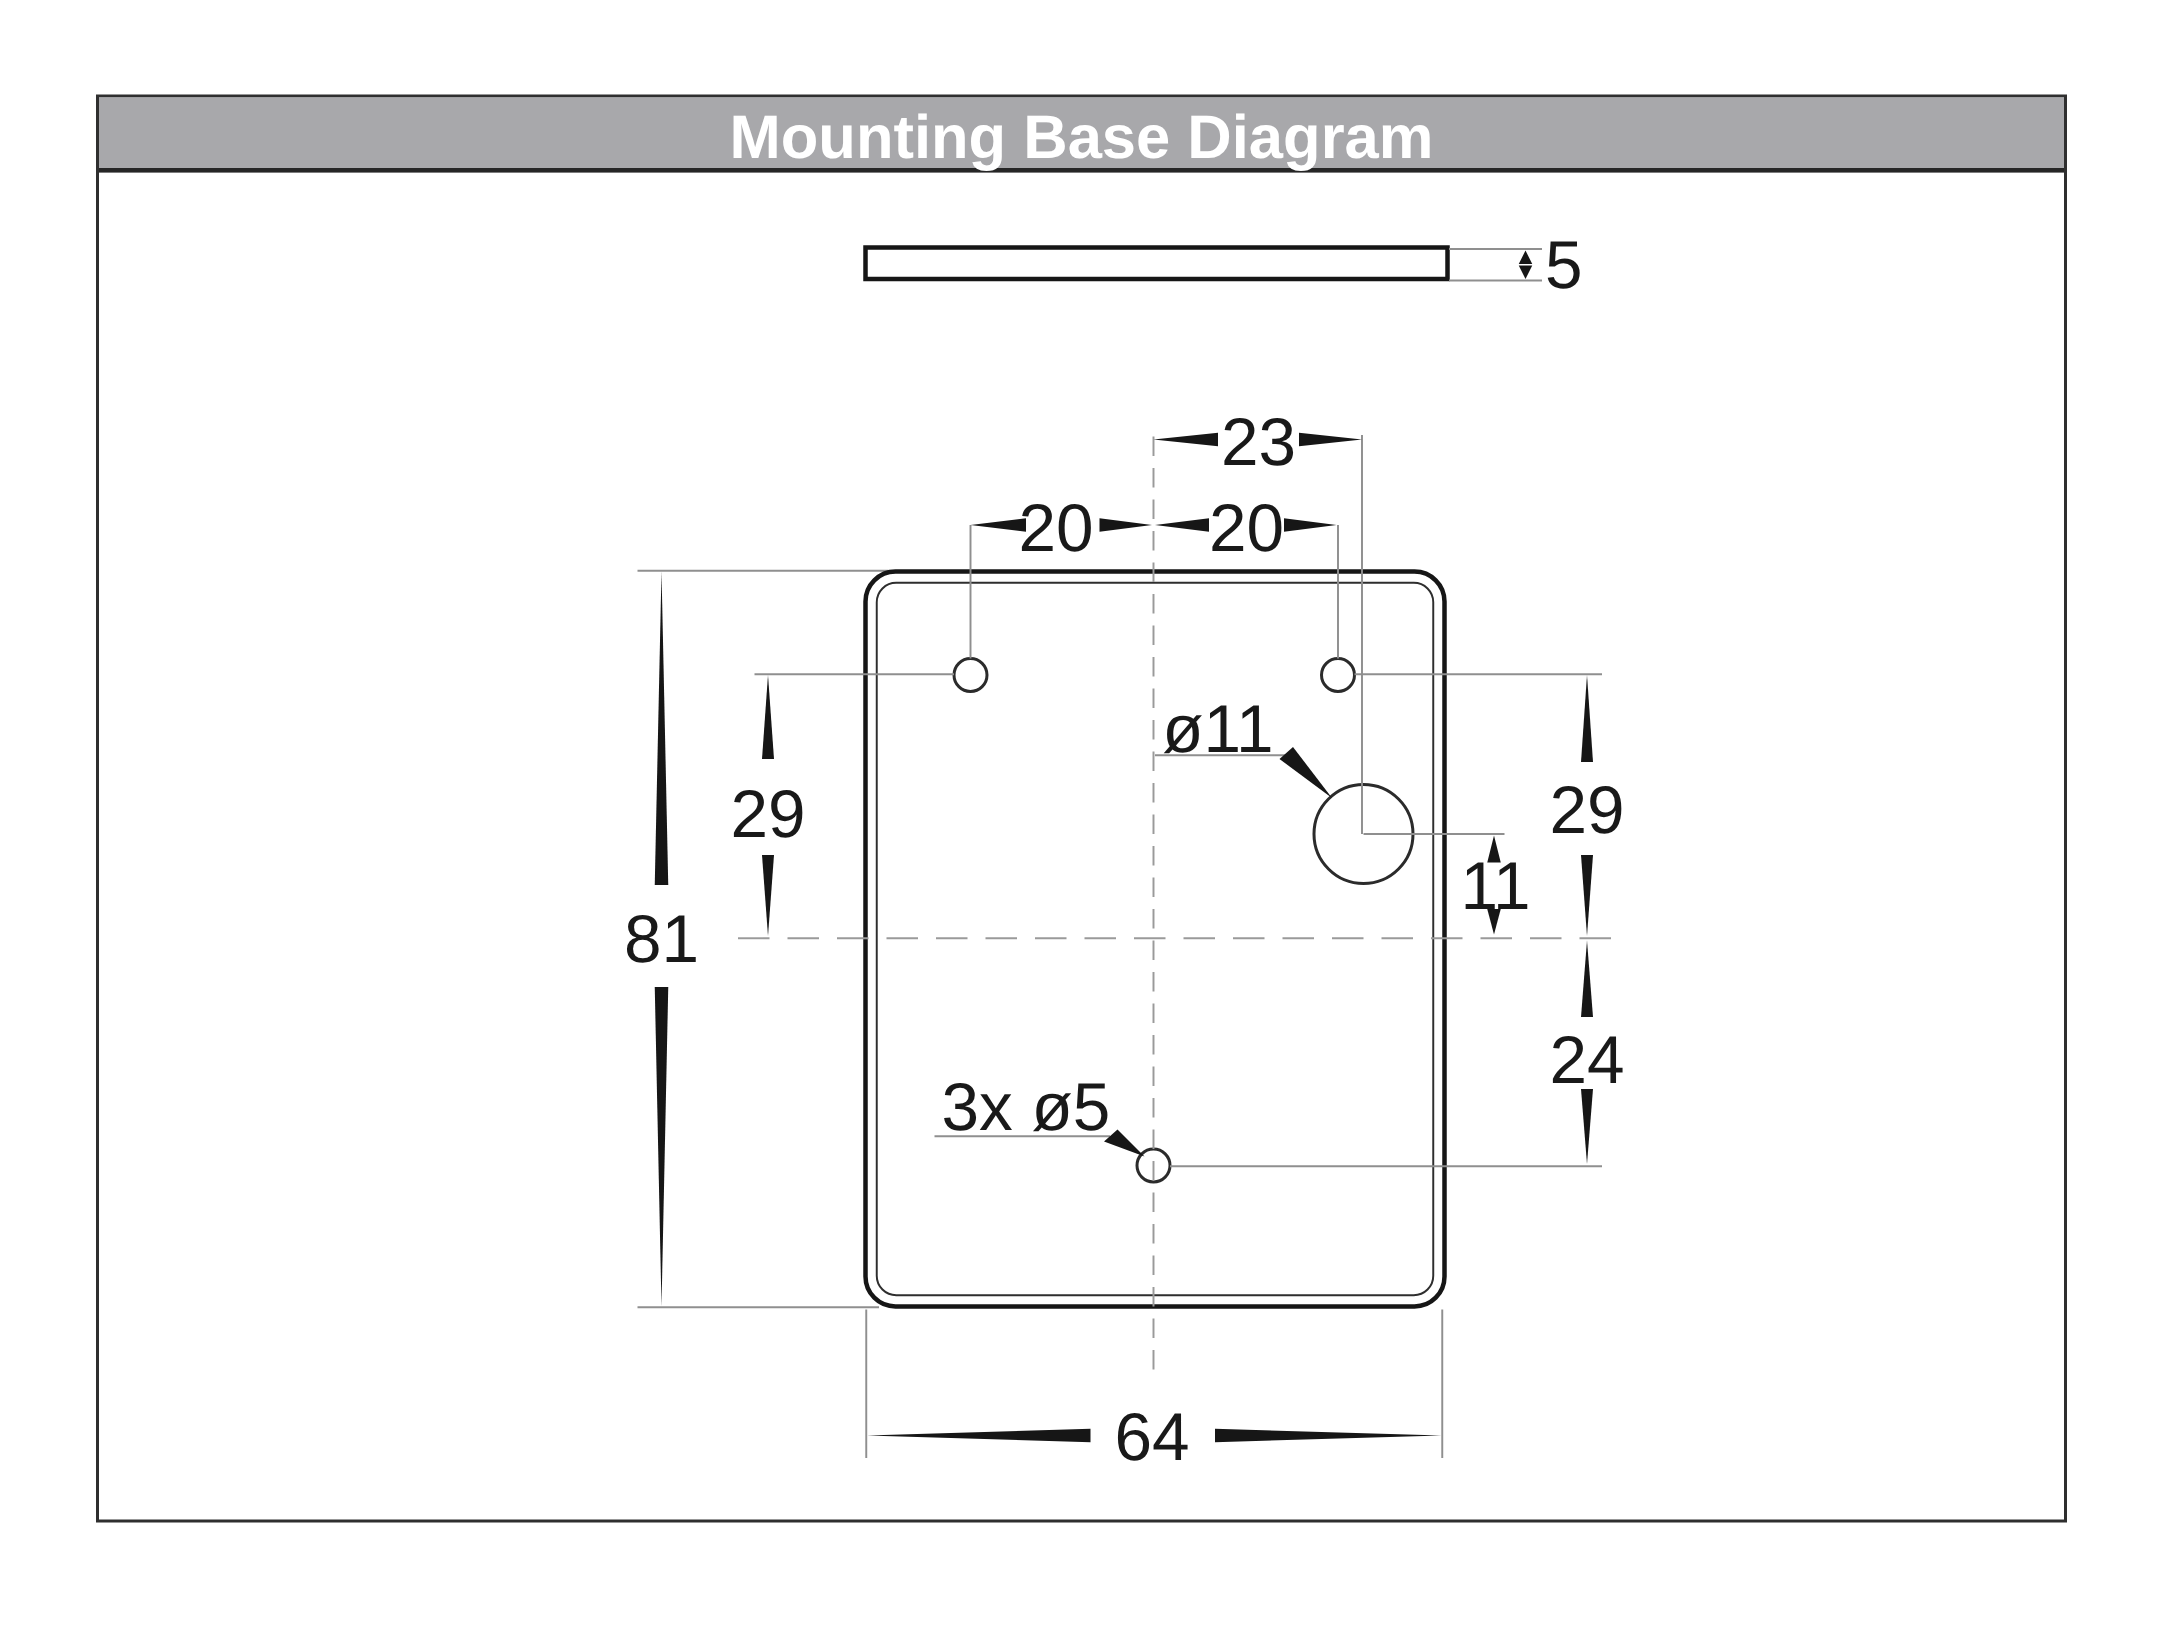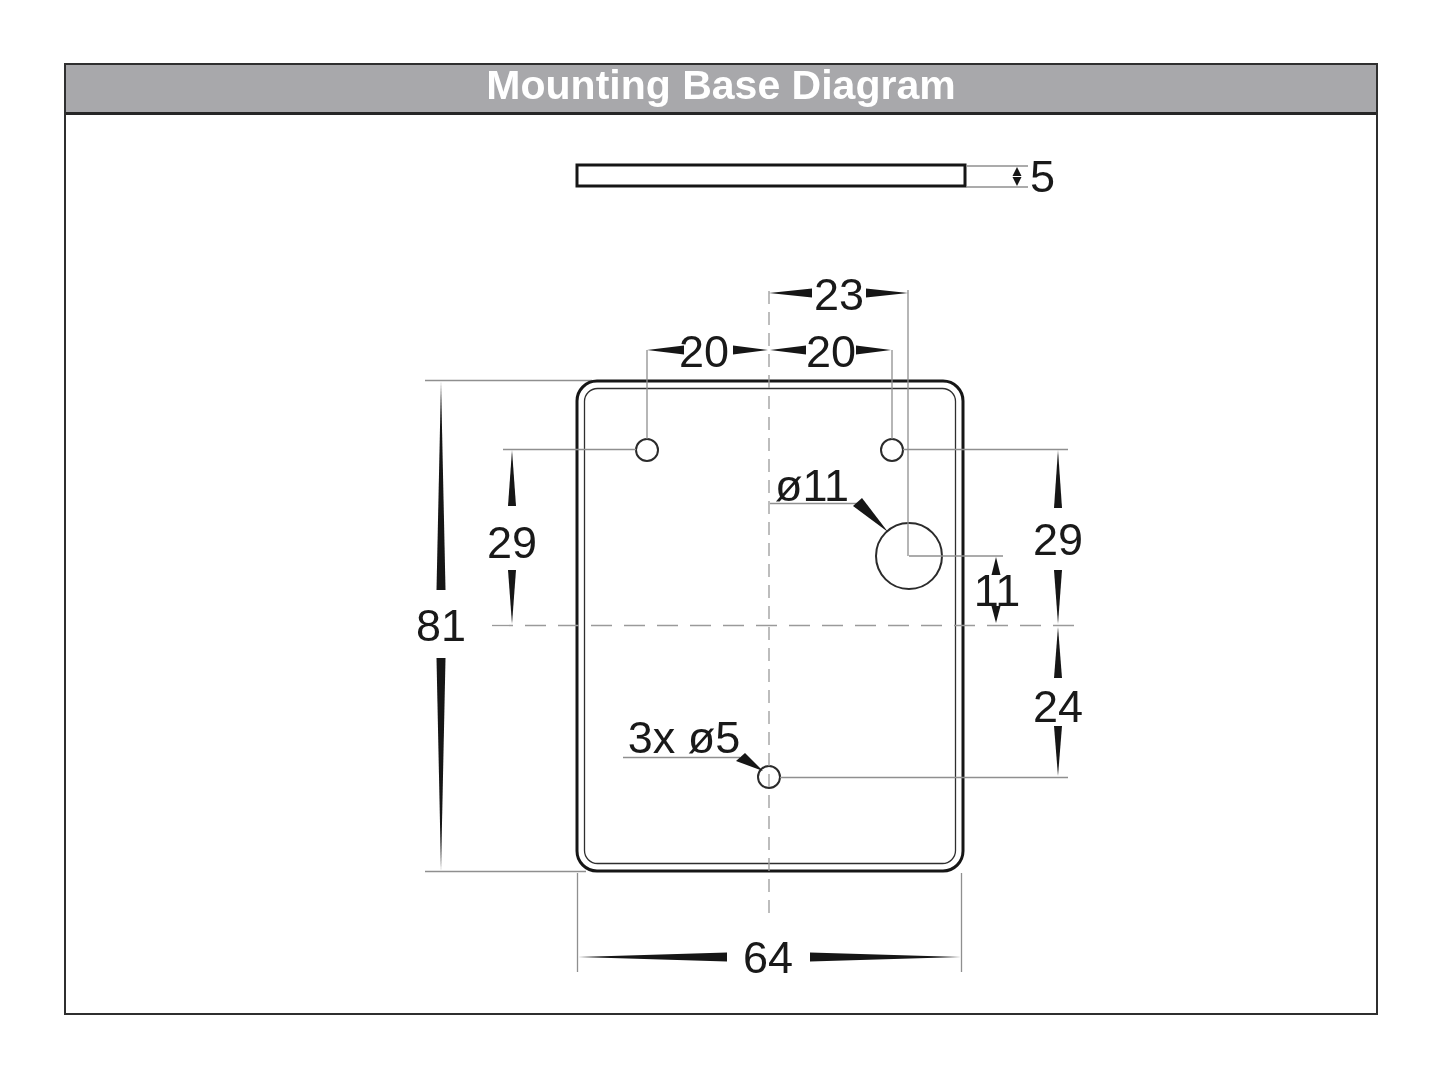--- a/index.html
+++ b/index.html
@@ -2,21 +2,21 @@
 <html><head>
 <meta charset="utf-8">
 <style>
   html,body{margin:0;padding:0;background:#ffffff;}
   .page{position:relative;width:1445px;height:1084px;background:#ffffff;
         font-family:"Liberation Sans",sans-serif;overflow:hidden;}
   .frame{position:absolute;left:64px;top:63px;width:1314px;height:952px;
          border:2px solid #2f2f2f;box-sizing:border-box;background:#ffffff;}
   .titlebar{position:absolute;left:0;top:0;width:100%;height:50px;
             background:#a8a8ab;border-bottom:3px solid #262626;box-sizing:border-box;
-            display:flex;align-items:flex-start;justify-content:center;}
+            display:flex;align-items:flex-end;justify-content:center;}
   .titlebar .title-text{color:#ffffff;font-weight:bold;font-size:41px;
             letter-spacing:0px;line-height:1;}
   svg.canvas{position:absolute;left:0;top:0;width:1445px;height:1084px;}
   svg text{font-family:"Liberation Sans",sans-serif;font-size:45px;fill:#191919;}
   .thin{stroke:#8f8f8f;stroke-width:1.3;fill:none;}
   .dash{stroke:#9a9a9a;stroke-width:1.3;fill:none;}
   .thick{stroke:#161616;stroke-width:3;fill:#ffffff;}
   .inner{stroke:#2e2e2e;stroke-width:1.3;fill:none;}
   .hole{stroke:#2b2b2b;stroke-width:2;fill:#ffffff;}
   .wedge{fill:#161616;stroke:none;}

